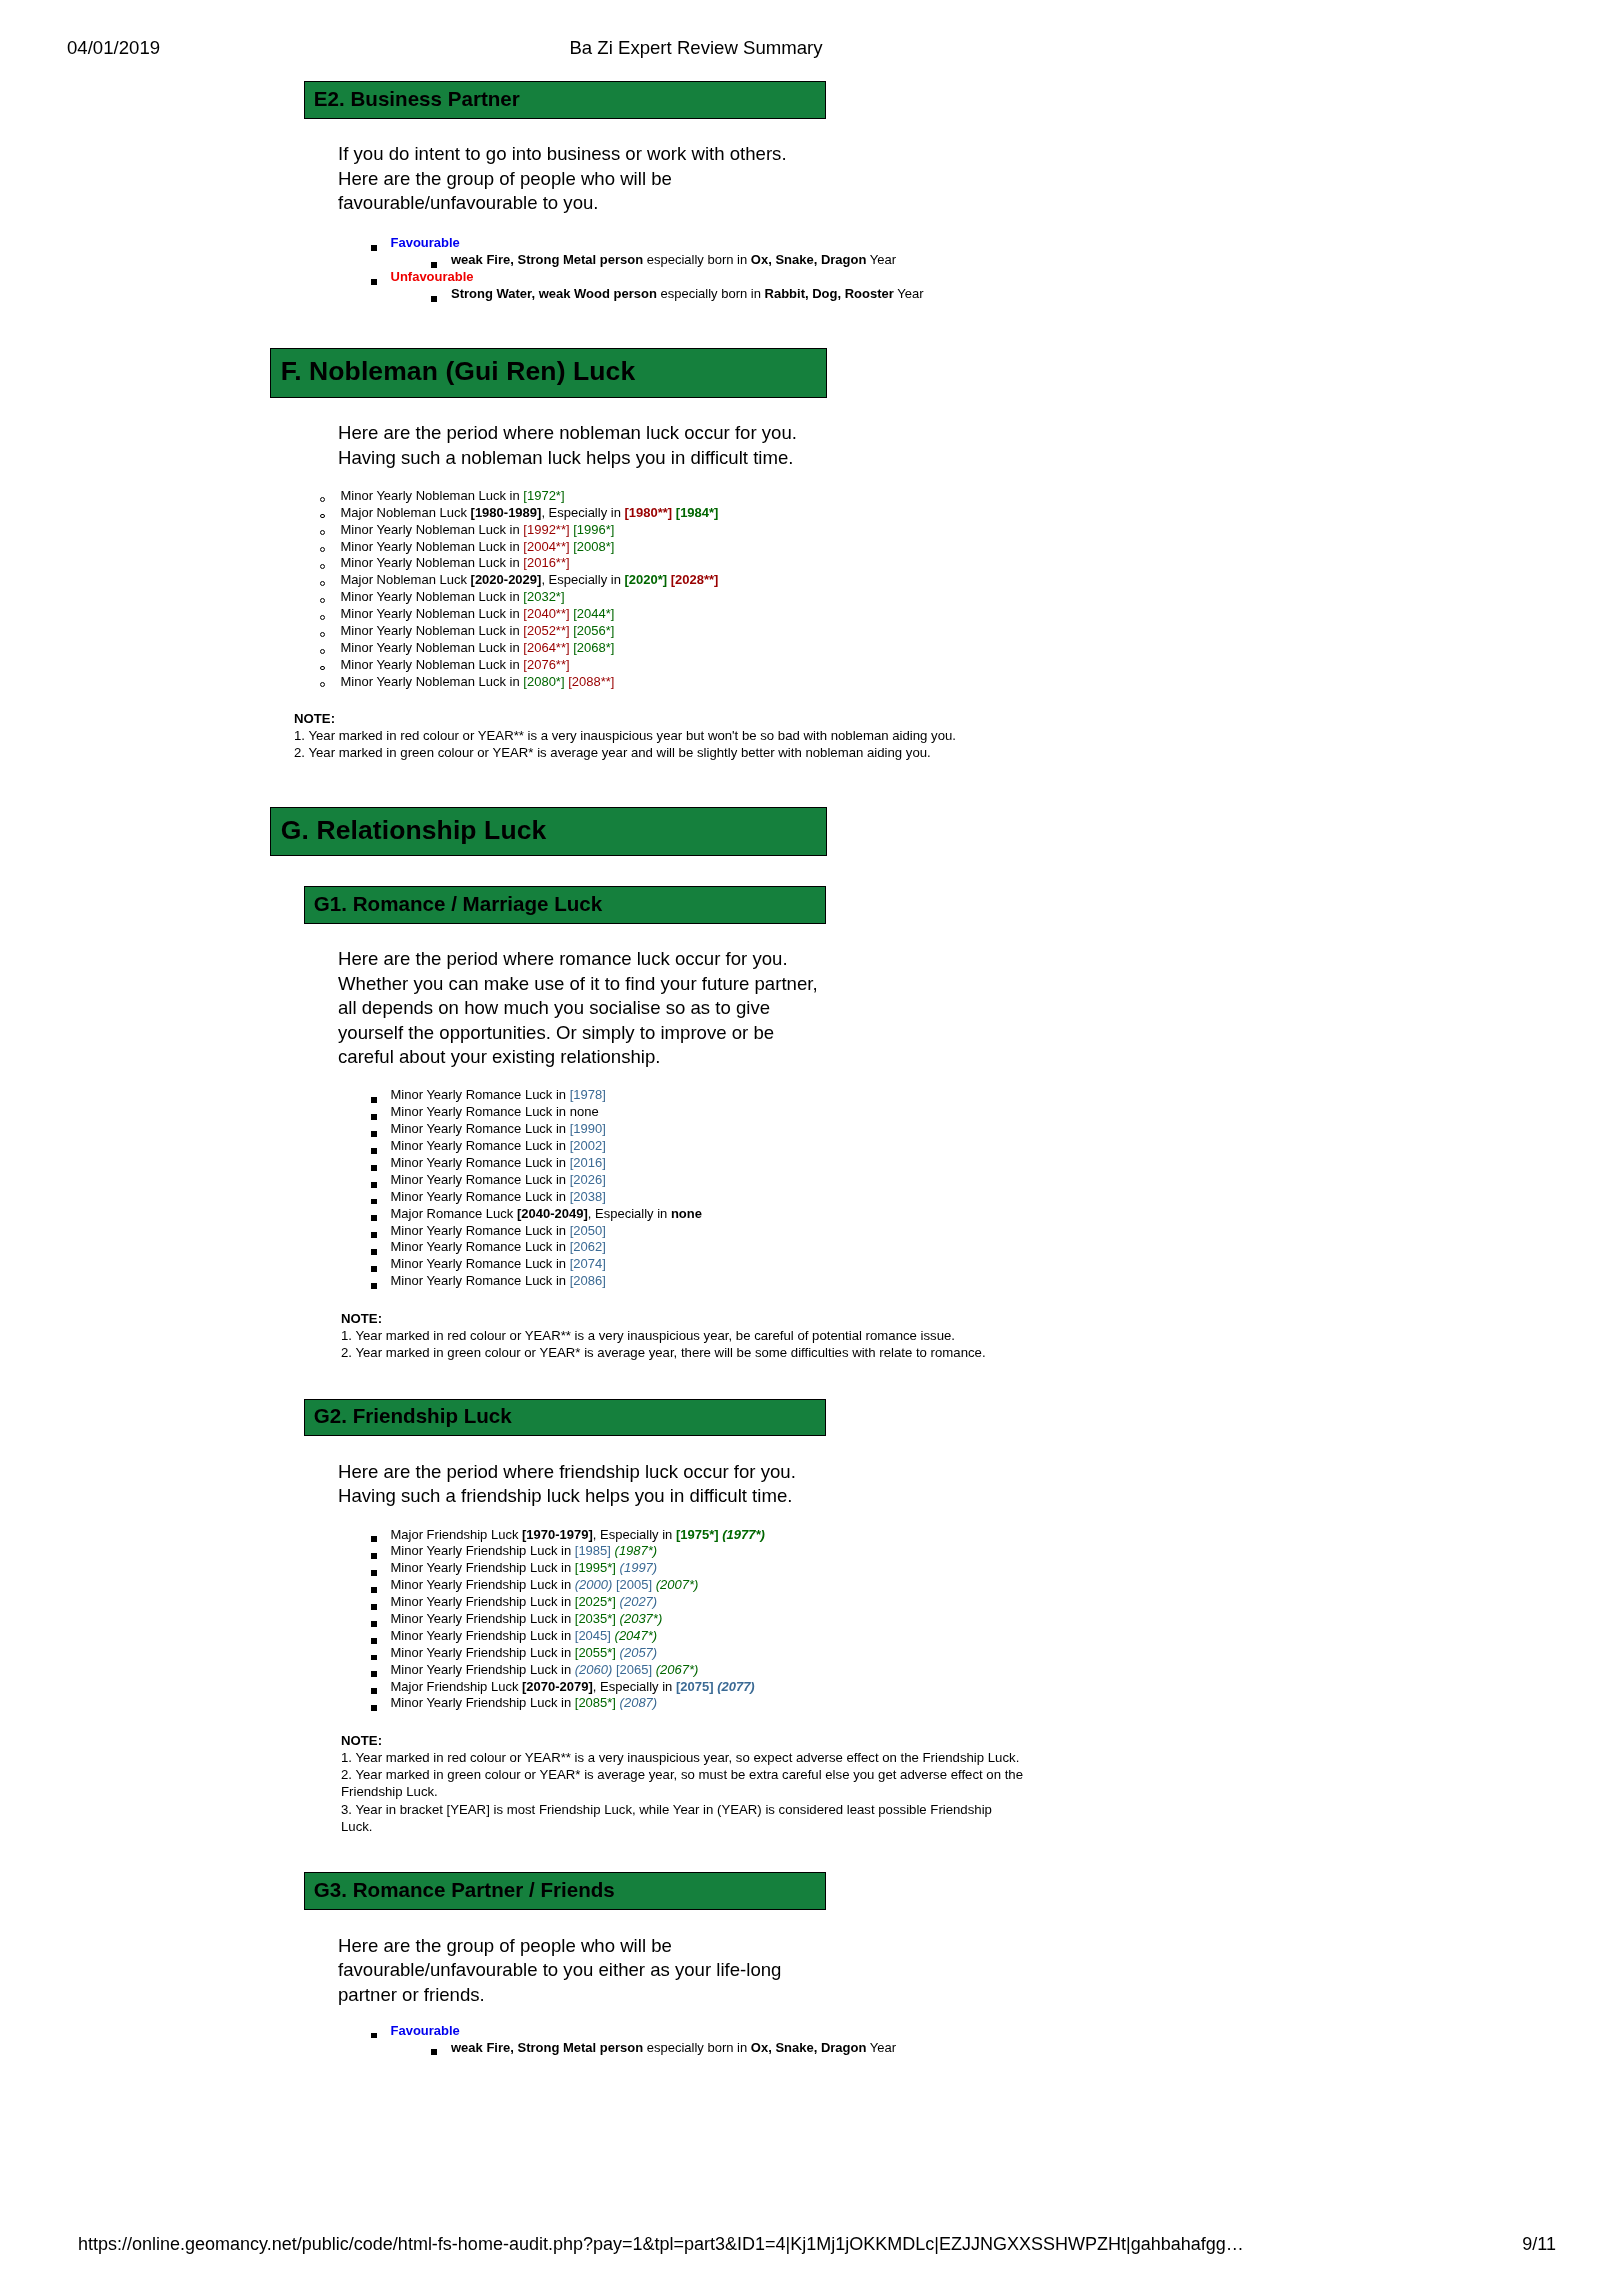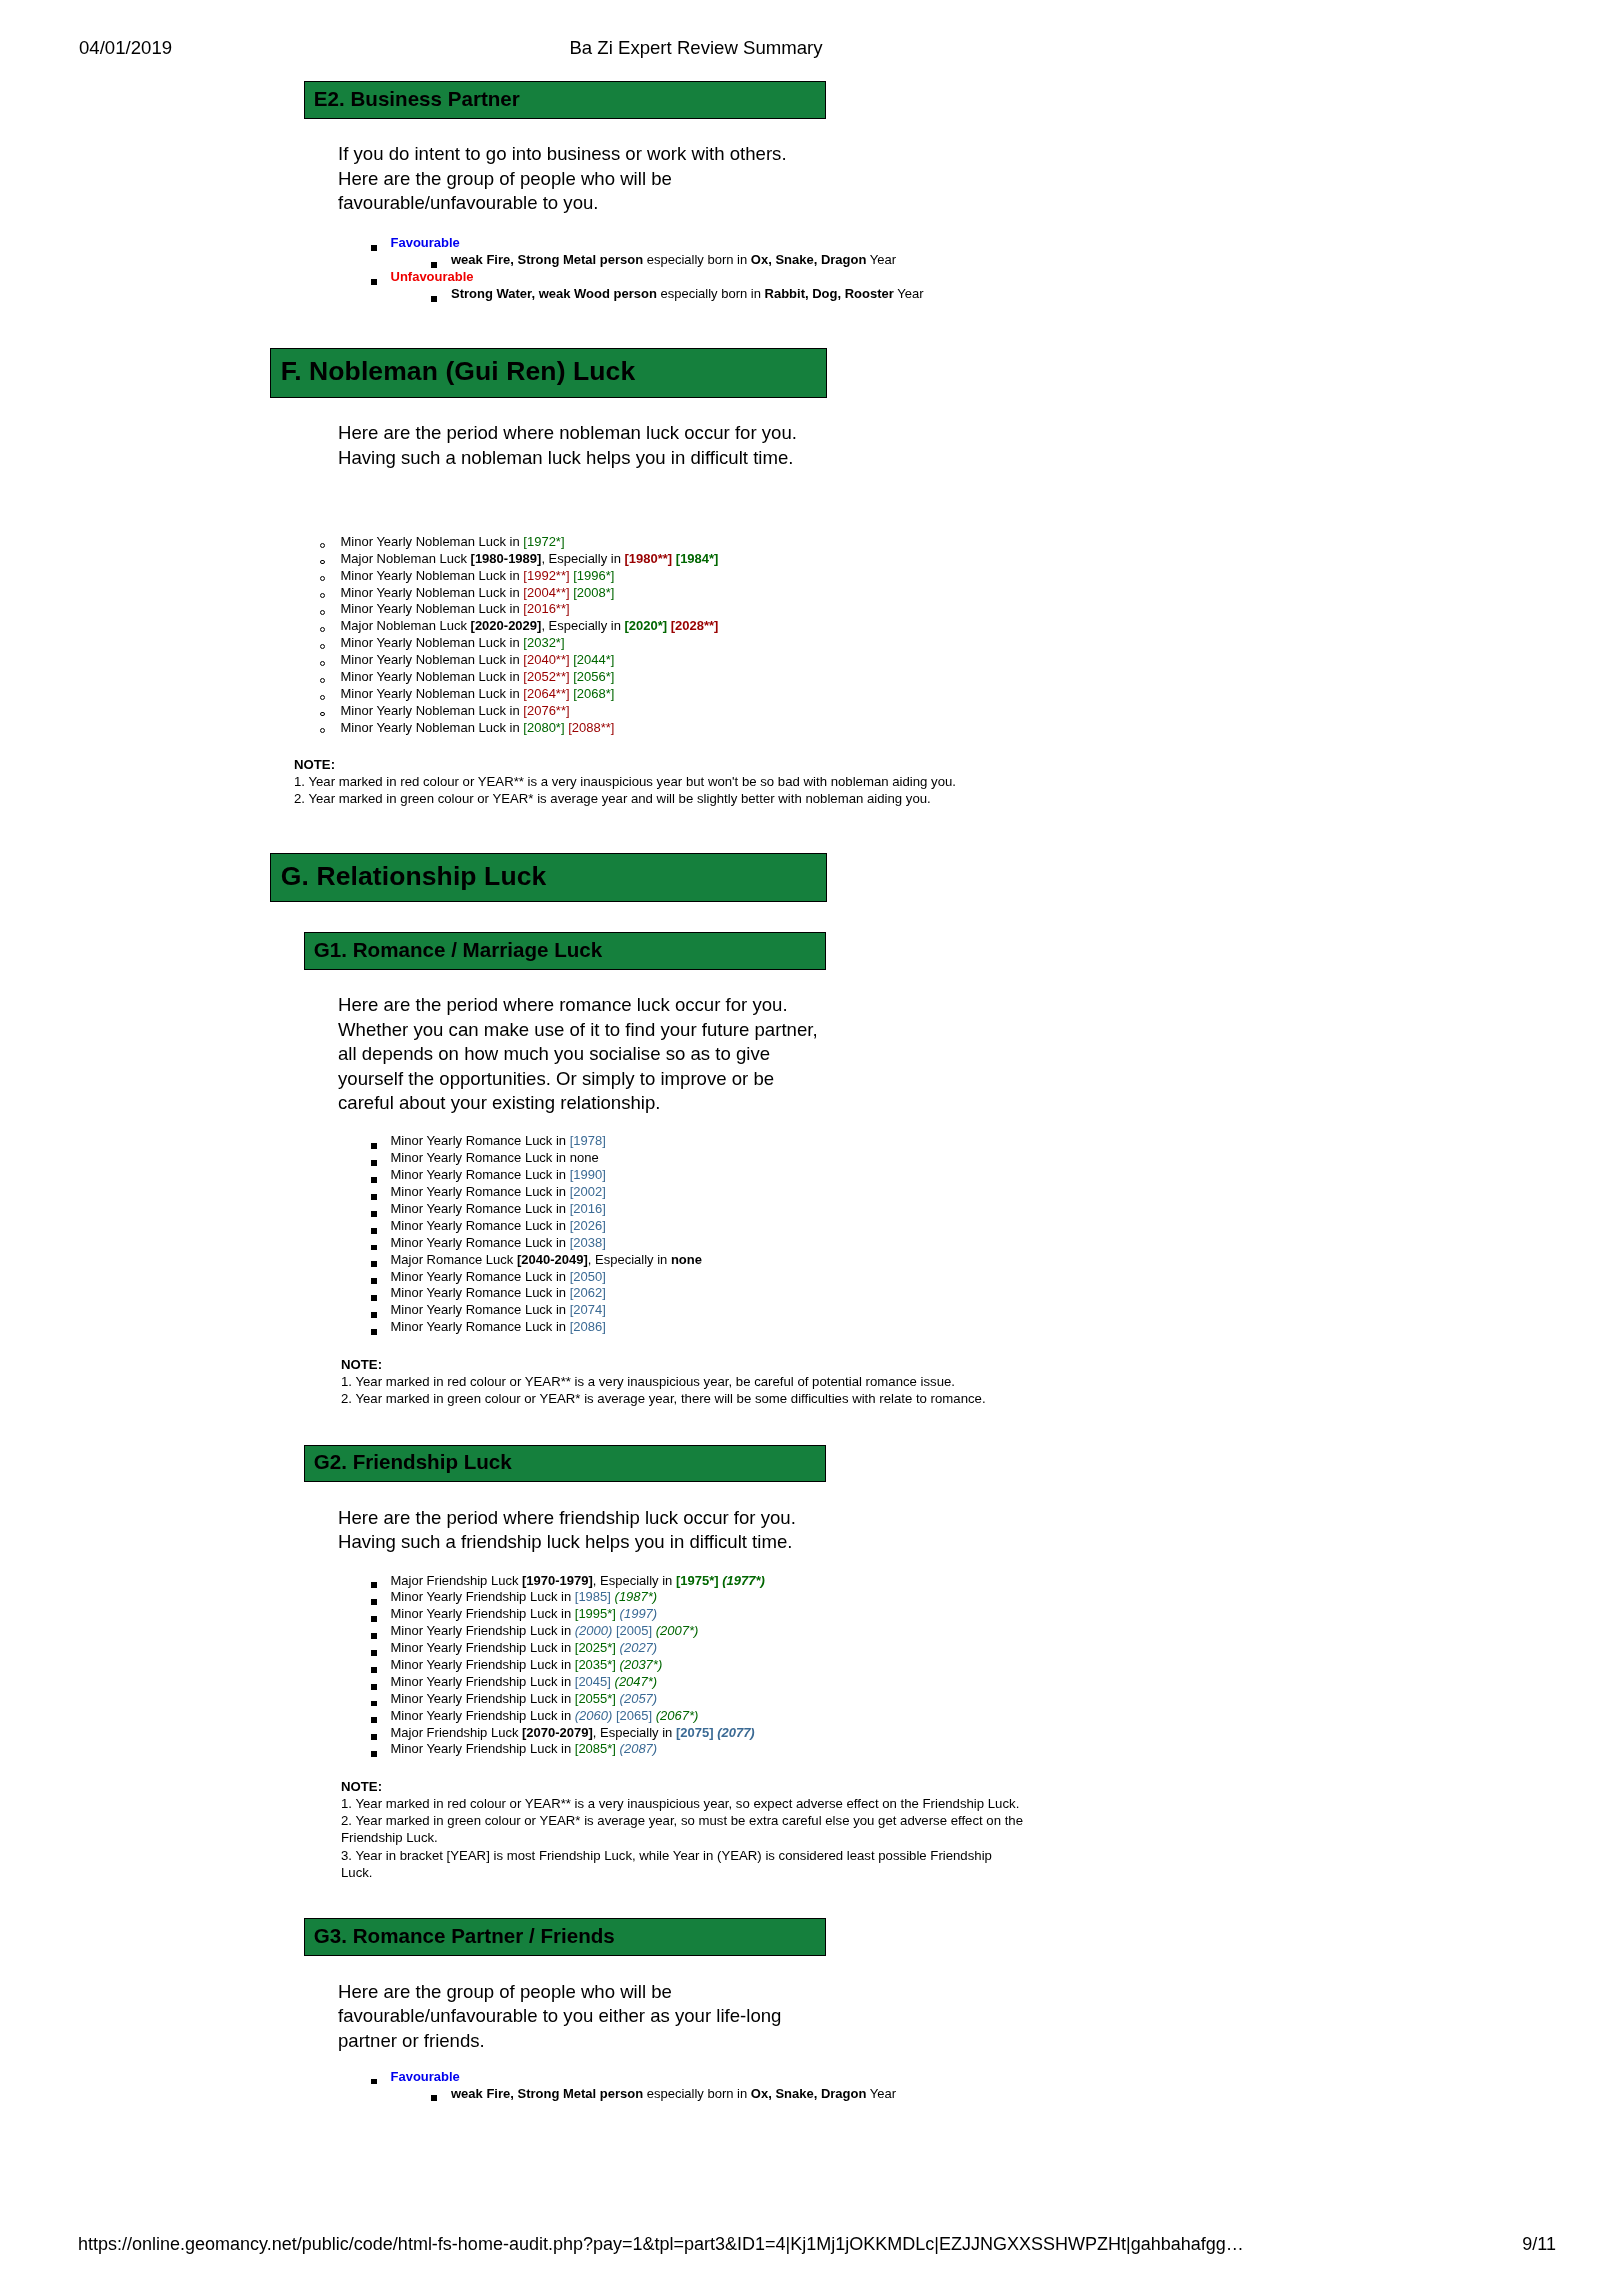--- a/index.html
+++ b/index.html
@@ -30,21 +30,20 @@
     width: 1623px;
     height: 25.5px;
     font-size: 18.6px;
     color: #000;
   }
   .pg-header .hdr-date {
     position: absolute;
     left: 67px;
     top: 0;
     white-space: nowrap;
-    margin-left: 12px;
   }
   .pg-header .hdr-title {
     position: absolute;
     left: 0;
     top: 0;
     width: 1392px;
     text-align: center;
   }
 
   
@@ -148,21 +147,21 @@
     content: "";
     position: absolute;
     left: 3.9px;
     top: 9.8px;
     width: 5.9px;
     height: 5.9px;
     background: #000;
   }
 
   
-  .lvlcircle { margin-left: 317px; margin-top: 46px; }
+  .lvlcircle { margin-left: 317px; }
   .lvlcircle > li {
     padding-left: 23.5px;
   }
   .lvlcircle > li::before {
     content: "";
     position: absolute;
     left: 2.9px;
     top: 8.8px;
     width: 4.9px;
     height: 4.9px;

